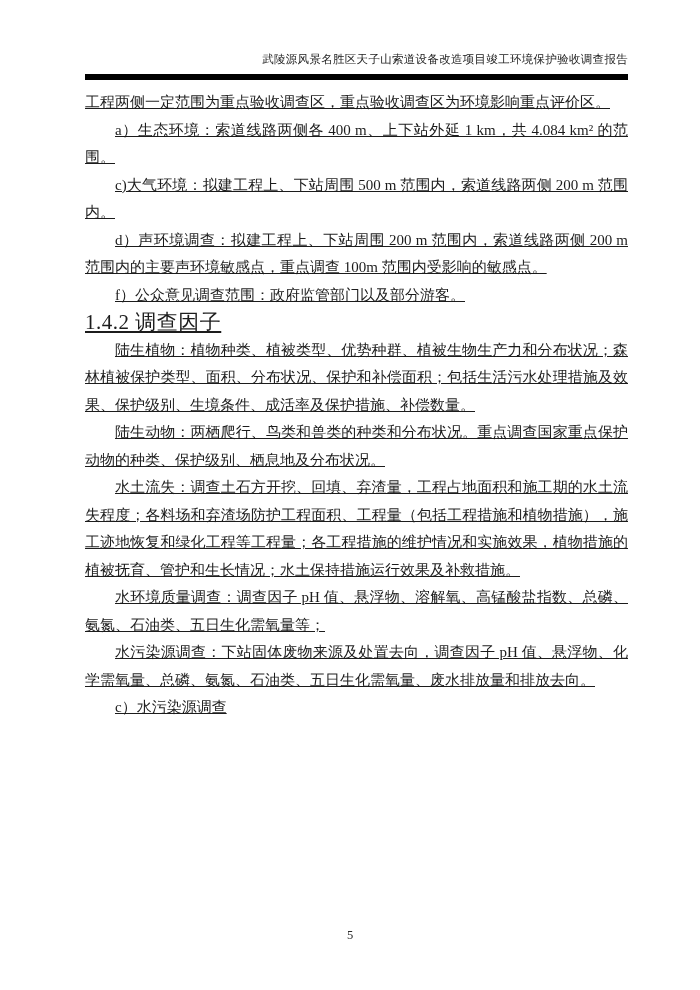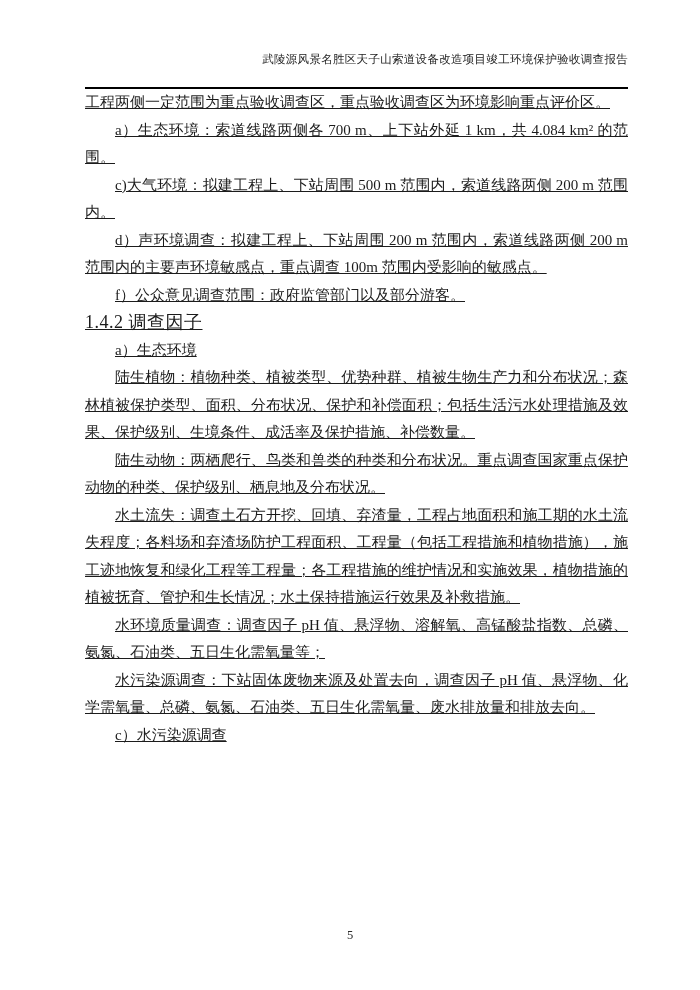--- a/index.html
+++ b/index.html
@@ -20,41 +20,41 @@
   }
   .running-header {
     position: absolute;
     top: 52px;
     left: 85px;
     right: 72px;
     text-align: right;
     font-size: 11.5px;
     letter-spacing: 0.3px;
     color: #222222;
-    padding-bottom: 20px;
-    border-bottom: 2px solid #000000;
+    padding-bottom: 7px;
+    border-bottom: 6px solid #000000;
   }
   .body-text {
     position: absolute;
     top: 89px;
     left: 85px;
     right: 72px;
     font-size: 15px;
     line-height: 27.5px;
     text-align: justify;
   }
   .body-text p {
     margin: 0;
     padding: 0;
     text-decoration: underline;
   }
   .p-indent { text-indent: 2em; }
   .p-flush  { text-indent: 0; }
   .section-heading {
-    font-size: 18px;
+    font-size: 21px;
     letter-spacing: 0.5px;
   }
   .page-number {
     position: absolute;
     bottom: 47px;
     left: 0;
     right: 0;
     text-align: center;
     font-size: 12.5px;
     color: #2a2a2a;
@@ -64,26 +64,25 @@
 <body>
 
 <div class="page">
 
   <div class="running-header">
     <span>武陵源风景名胜区天子山索道设备改造项目竣工环境保护验收调查报告</span>
   </div>
 
   <div class="body-text">
     <p class="p-flush">工程两侧一定范围为重点验收调查区，重点验收调查区为环境影响重点评价区。</p>
-    <p class="p-indent">a）生态环境：索道线路两侧各 700 m、上下站外延 1 km，共 4.084 km² 的范围。</p>
+    <p class="p-indent">a）生态环境：索道线路两侧各 400 m、上下站外延 1 km，共 4.084 km² 的范围。</p>
     <p class="p-indent">c)大气环境：拟建工程上、下站周围 500 m 范围内，索道线路两侧 200 m 范围内。</p>
     <p class="p-indent">d）声环境调查：拟建工程上、下站周围 200 m 范围内，索道线路两侧 200 m 范围内的主要声环境敏感点，重点调查 100m 范围内受影响的敏感点。</p>
     <p class="p-indent">f）公众意见调查范围：政府监管部门以及部分游客。</p>
     <p class="p-flush section-heading">1.4.2 调查因子</p>
-    <p class="p-indent">a）生态环境</p>
     <p class="p-indent">陆生植物：植物种类、植被类型、优势种群、植被生物生产力和分布状况；森林植被保护类型、面积、分布状况、保护和补偿面积；包括生活污水处理措施及效果、保护级别、生境条件、成活率及保护措施、补偿数量。</p>
     <p class="p-indent">陆生动物：两栖爬行、鸟类和兽类的种类和分布状况。重点调查国家重点保护动物的种类、保护级别、栖息地及分布状况。</p>
     <p class="p-indent">水土流失：调查土石方开挖、回填、弃渣量，工程占地面积和施工期的水土流失程度；各料场和弃渣场防护工程面积、工程量（包括工程措施和植物措施），施工迹地恢复和绿化工程等工程量；各工程措施的维护情况和实施效果，植物措施的植被抚育、管护和生长情况；水土保持措施运行效果及补救措施。</p>
     <p class="p-indent">水环境质量调查：调查因子 pH 值、悬浮物、溶解氧、高锰酸盐指数、总磷、氨氮、石油类、五日生化需氧量等；</p>
     <p class="p-indent">水污染源调查：下站固体废物来源及处置去向，调查因子 pH 值、悬浮物、化学需氧量、总磷、氨氮、石油类、五日生化需氧量、废水排放量和排放去向。</p>
     <p class="p-indent">c）水污染源调查</p>
   </div>
 
   <div class="page-number">5</div>
 

